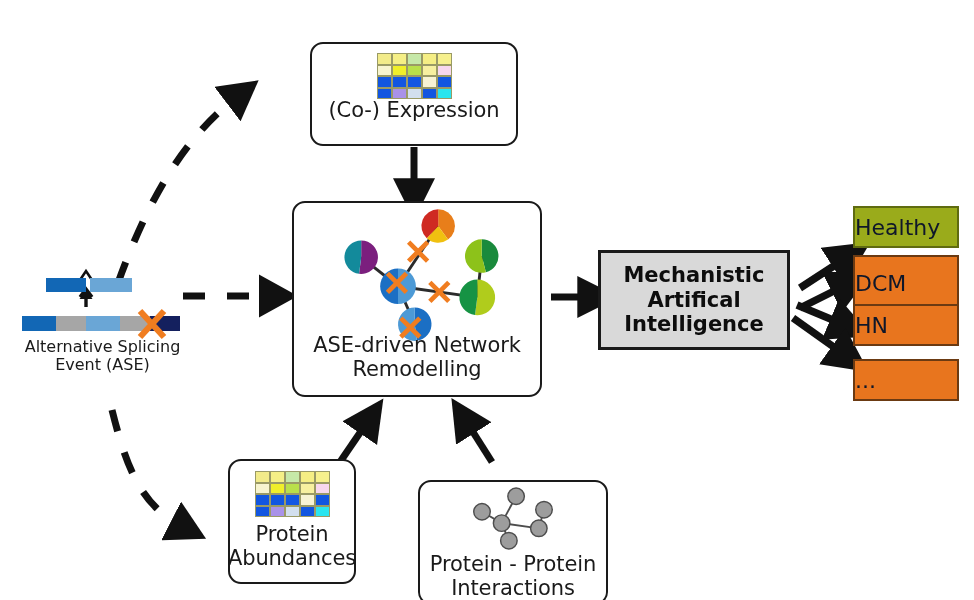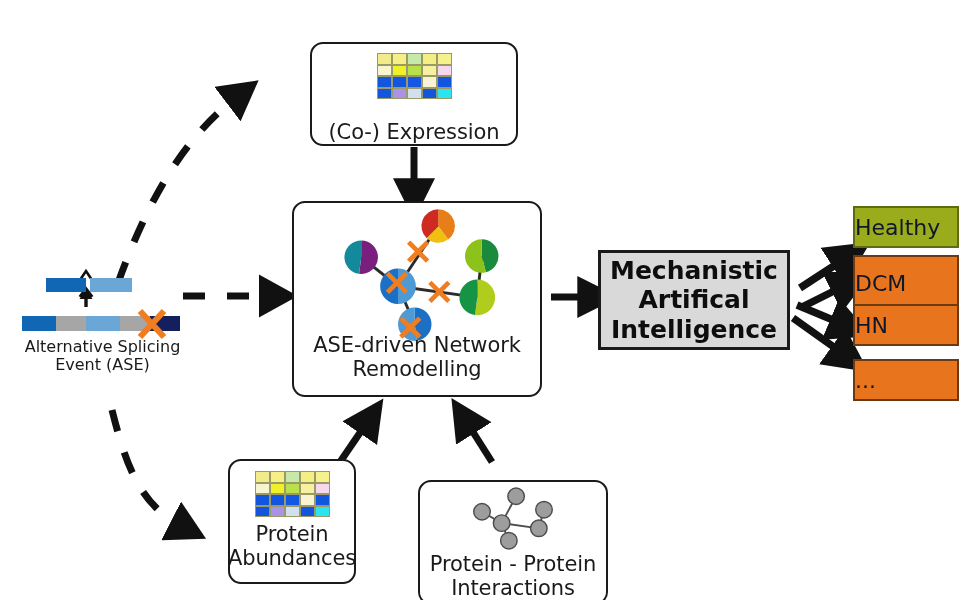--- a/index.html
+++ b/index.html
@@ -40,21 +40,21 @@
 
   
   #mai{
     position:absolute;
     background:#d9d9d9;
     border:3px solid #1a1a1a;
     box-sizing:border-box;
     display:flex;align-items:center;justify-content:center;
     text-align:center;
     font-weight:bold;
-    font-size:25px;
+    font-size:21px;
     line-height:1.18;
     color:#0d0d0d;
     white-space:pre-line;
   }
 
   
   .chip{
     position:absolute;
     border:2px solid #6b3a12;
     border-radius:0;
@@ -151,21 +151,21 @@
         <i title="r2c1" style="background: rgb(18, 86, 224);"></i>
         <i title="r2c2" style="background: rgb(19, 87, 226);"></i>
         <i title="r2c3" style="background: rgb(247, 243, 212);"></i>
         <i title="r2c4" style="background: rgb(18, 86, 224);"></i>
         <i title="r3c0" style="background: rgb(18, 86, 224);"></i>
         <i title="r3c1" style="background: rgb(169, 146, 232);"></i>
         <i title="r3c2" style="background: rgb(210, 223, 238);"></i>
         <i title="r3c3" style="background: rgb(18, 86, 224);"></i>
         <i title="r3c4" style="background: rgb(42, 229, 239);"></i>
       </div>
-    <div class="card-label" style="margin-top:22px;">(Co-) Expression</div>
+    <div class="card-label" style="margin-top:0;">(Co-) Expression</div>
   </div>
 
   <div class="card" id="card-network" style="left:292px;top:201px;width:250px;height:196px;">
     <svg id="net-svg" style="margin-top:4px;" width="238" height="125" viewBox="330 212 160 112">
         <line x1="393" y1="283" x2="429" y2="229" stroke="#2b2b2b" stroke-width="2.6"></line>
         <line x1="393" y1="283" x2="360" y2="257" stroke="#2b2b2b" stroke-width="2.6"></line>
         <line x1="393" y1="283" x2="408" y2="317" stroke="#2b2b2b" stroke-width="2.6"></line>
         <line x1="393" y1="283" x2="464" y2="293" stroke="#2b2b2b" stroke-width="2.6"></line>
         <line x1="464" y1="293" x2="468" y2="256" stroke="#2b2b2b" stroke-width="2.6"></line>
         <g>

